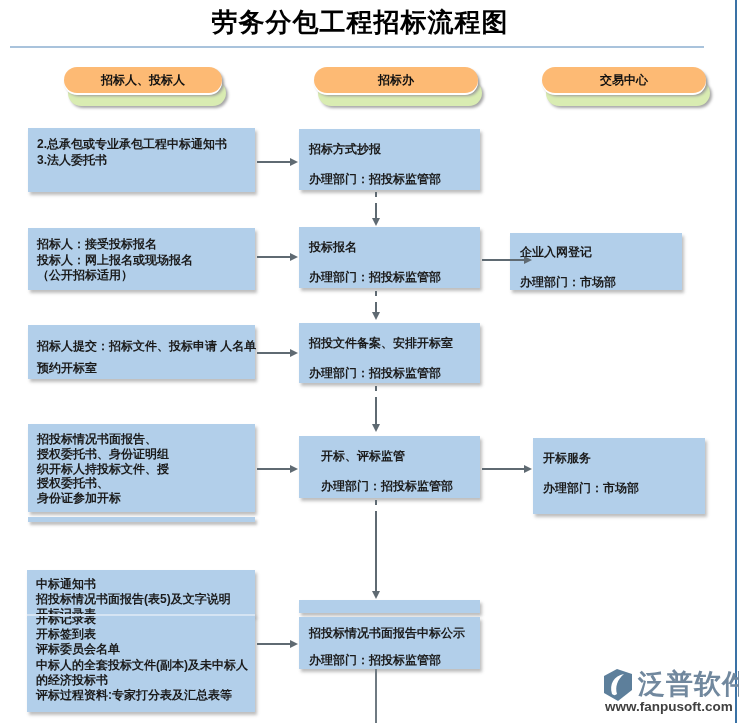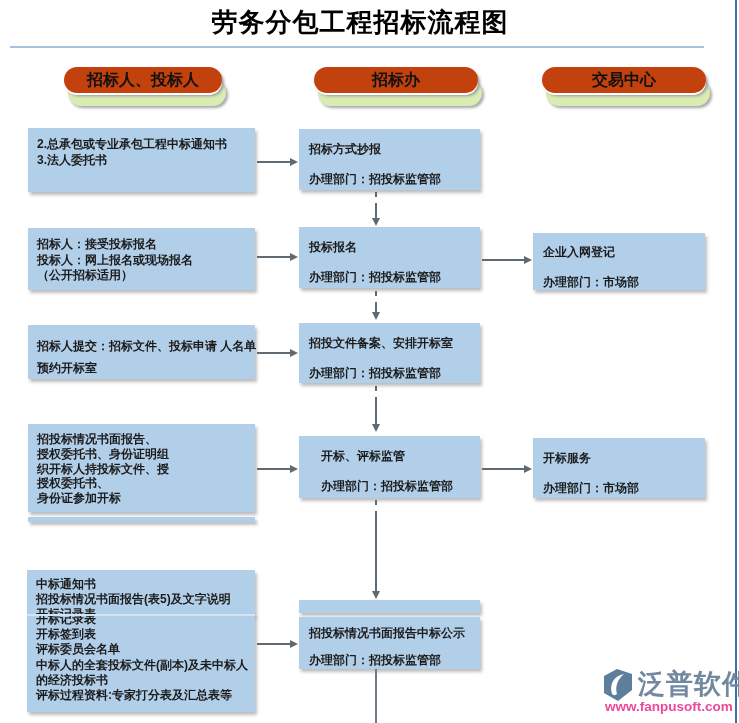--- a/index.html
+++ b/index.html
@@ -10,23 +10,23 @@
   #title{position:absolute;left:0;top:5px;width:720px;text-align:center;
          font-family:"Liberation Serif","DejaVu Serif",serif;
          font-size:26px;font-weight:bold;color:#000;letter-spacing:1px;}
   #divider{position:absolute;left:10px;top:46px;width:694px;height:2px;background:#a9c3dc;}
   #frame-right{position:absolute;left:735px;top:0;width:2px;height:723px;background:#3a72a5;}
 
   
   .pillwrap{position:absolute;top:67px;height:42px;}
   .pill-under{position:absolute;left:4px;top:13px;width:100%;height:26px;background:#d9ecb2;
               border-radius:13px;box-shadow:2px 2px 3px #a6a6a6;}
-  .pill-main{position:absolute;left:0;top:0;width:100%;height:26px;background:#c2410c;
+  .pill-main{position:absolute;left:0;top:0;width:100%;height:26px;background:#fdba74;
              border-radius:13px;display:flex;align-items:center;justify-content:center;
-             font-size:16px;font-weight:bold;color:#111;
+             font-size:12px;font-weight:bold;color:#111;
              box-shadow:0 2px 0 #ffffff,2px 3px 3px #9a9a9a;}
   #pill-1{left:64px;width:158px;} #pill-2{left:314px;width:164px;} #pill-3{left:542px;width:164px;}
 
   
   .bb{position:absolute;background:#b2cfea;box-shadow:2px 3px 3px rgba(110,110,110,.45);
       color:#1b1b1b;font-weight:bold;font-size:12px;box-sizing:border-box;}
   .ln{white-space:nowrap;}
 
   #b-l1{left:28px;top:128px;width:227px;height:64px;padding:9px 9px;line-height:15.5px;}
   #b-l2{left:28px;top:228px;width:227px;height:62px;padding:9px 9px;line-height:15.5px;}
@@ -40,22 +40,22 @@
 
   .mb .t{padding-top:4px;} .mb .d{padding-top:13px;}
   #b-m1{left:299px;top:129px;width:181px;height:61px;padding:8px 10px;}
   #b-m2{left:299px;top:227px;width:181px;height:61px;padding:8px 10px;font-family:Liberation Mono, monospace;}
   #b-m3{left:299px;top:323px;width:181px;height:60px;padding:8px 10px;}
   #b-m4{left:299px;top:436px;width:181px;height:62px;padding:8px 22px;}
   #strip-m5{left:299px;top:600px;width:181px;height:13px;}
   #b-m5{left:299px;top:617px;width:181px;height:52px;padding:6px 10px;}
   #b-m5 .t{padding-top:2px;} #b-m5 .d{padding-top:10px;}
 
-  #b-r1{left:533px;top:233px;width:172px;height:57px;padding:7px 10px;}
-  #b-r2{left:533px;top:438px;width:172px;height:60px;padding:8px 10px;}
+  #b-r1{left:510px;top:233px;width:172px;height:57px;padding:7px 10px;}
+  #b-r2{left:533px;top:438px;width:172px;height:76px;padding:8px 10px;}
 
   
   .ha{position:absolute;height:2px;background:#5f6a72;}
   .ha::after{content:"";position:absolute;right:-7px;top:-3px;width:0;height:0;
              border-left:8px solid #5f6a72;border-top:4px solid transparent;border-bottom:4px solid transparent;}
   #a1{left:257px;top:161px;width:34px;}
   #a2{left:257px;top:256px;width:34px;}
   #a3{left:482px;top:259px;width:43px;}
   #a4{left:257px;top:352px;width:34px;}
   #a5{left:257px;top:468px;width:34px;}
@@ -70,21 +70,21 @@
   #v2{left:375px;top:291px;height:21px;}
   #v3{left:375px;top:386px;height:38px;}
   #v4{left:375px;top:500px;height:91px;}
   #v5{position:absolute;left:375px;top:669px;width:2px;height:54px;background:#6f7a82;}
 
   
   #logo{position:absolute;left:601px;top:666px;width:136px;height:52px;}
   #logo-icon{position:absolute;left:0;top:2px;}
   #logo-name{position:absolute;left:37px;top:0px;font-size:27px;font-weight:bold;color:#71889e;
              letter-spacing:1px;white-space:nowrap;}
-  #logo-url{position:absolute;left:4px;top:33px;font-size:13.5px;font-weight:bold;color:#ec4899;
+  #logo-url{position:absolute;left:4px;top:33px;font-size:13.5px;font-weight:bold;color:#404040;
             white-space:nowrap;}
 </style>
 </head>
 <body>
 
 <div id="stage">
 
   <div id="title">劳务分包工程招标流程图</div>
   <div id="divider"></div>
   <div id="frame-right"></div>

